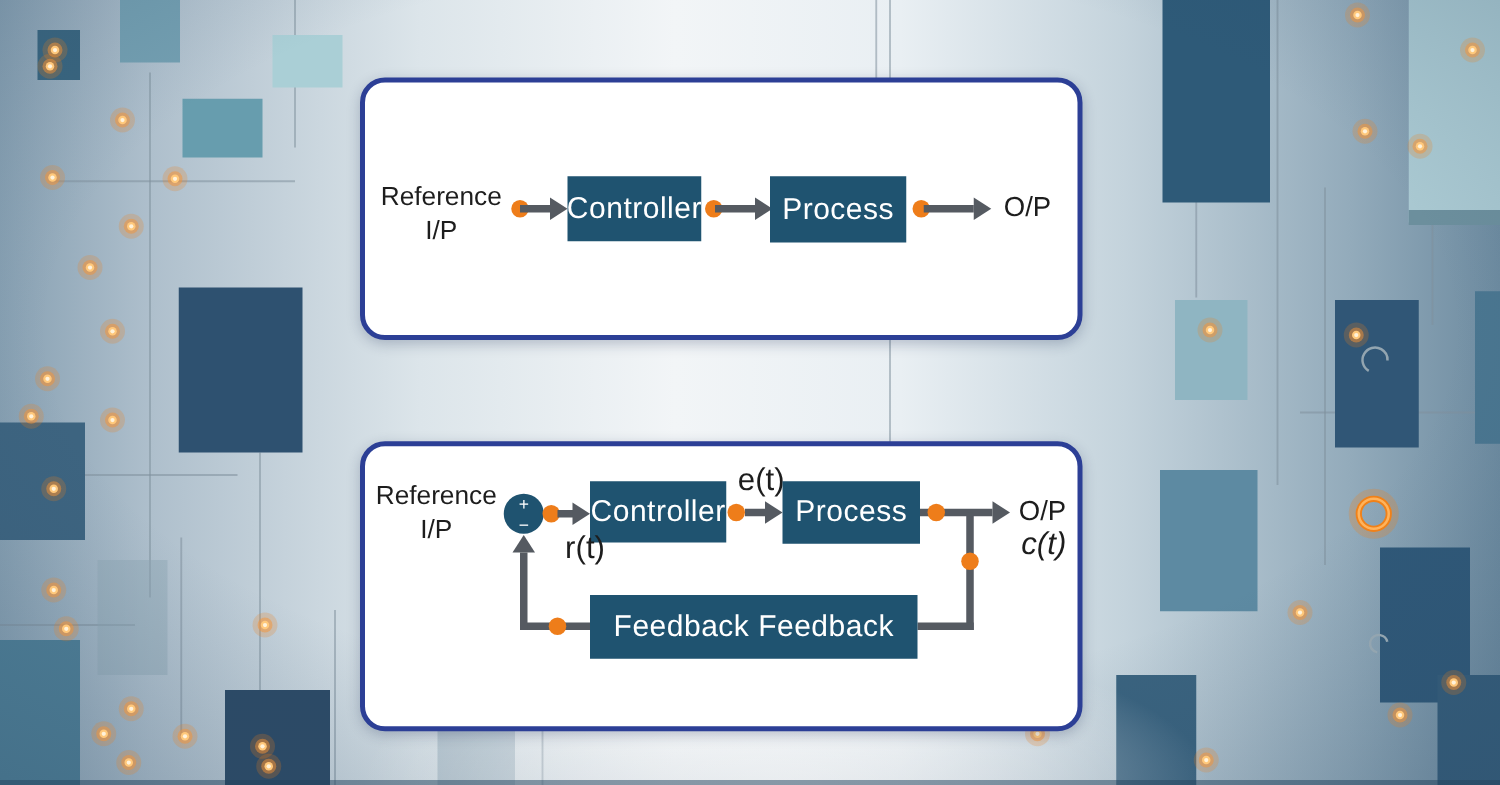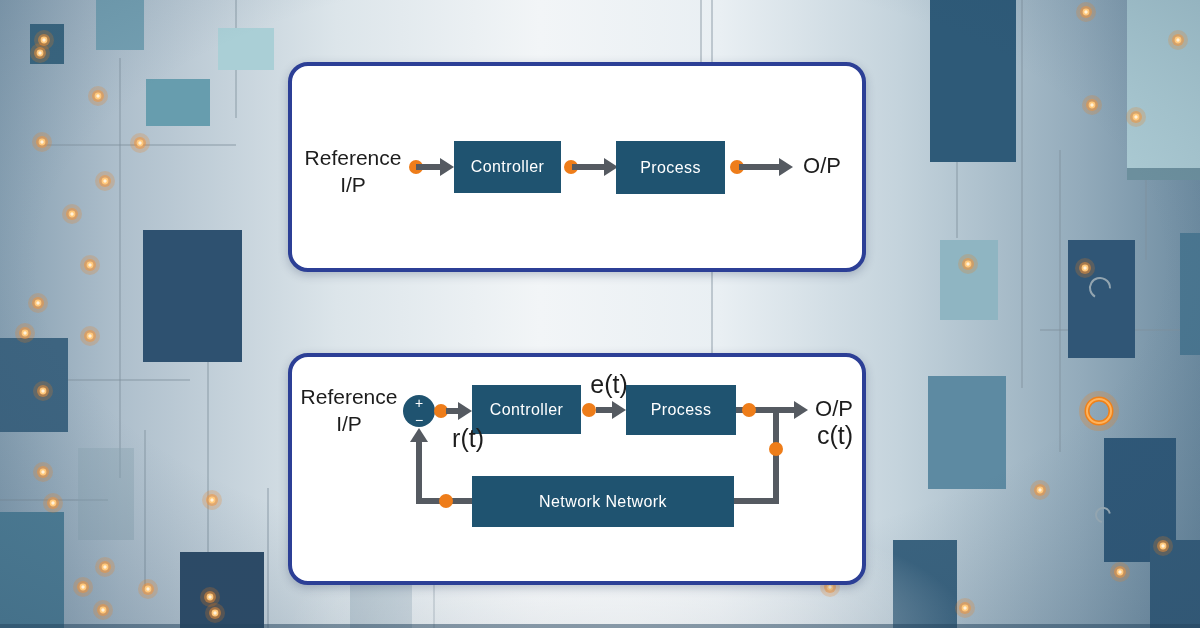--- a/index.html
+++ b/index.html
@@ -8,21 +8,21 @@
   .bg{position:absolute;inset:0;display:block;}
 
   
   .card{position:absolute;box-sizing:border-box;background:var(--card-fill,#fff);
         border:4px solid var(--card-border,#2c3f96);border-radius:20px;
         box-shadow:0 3px 10px rgba(25,40,80,.25);}
   .card-open{left:288px;top:62px;width:578px;height:210px;}
   .card-closed{left:288px;top:353px;width:578px;height:232px;}
 
   .block{position:absolute;background:var(--block-fill,#1f5370);color:var(--block-text,#fff);
-         display:flex;align-items:center;justify-content:center;font-size:16px;letter-spacing:.4px;}
+         display:flex;align-items:center;justify-content:center;font-size:24px;letter-spacing:.4px;}
   .hline{position:absolute;height:6px;background:var(--arrow,#555a61);}
   .vline{position:absolute;width:6px;background:var(--arrow,#555a61);}
   .dot{position:absolute;width:14px;height:14px;border-radius:50%;background:var(--node-dot,#ee7d1a);}
   .head-r{position:absolute;width:0;height:0;border-top:9px solid transparent;
           border-bottom:9px solid transparent;border-left:14px solid var(--arrow,#555a61);}
   .head-u{position:absolute;width:0;height:0;border-left:9px solid transparent;
           border-right:9px solid transparent;border-bottom:14px solid var(--arrow,#555a61);}
   .lbl{position:absolute;color:var(--label-text,#1d1d1d);font-size:21px;text-align:center;line-height:27px;}
   .lbl span{display:block;}
   .sig{position:absolute;color:var(--label-text,#1d1d1d);font-size:25px;text-align:center;}
@@ -214,28 +214,28 @@
 
     <div class="block" style="left:334px;top:28px;width:110px;height:50px;">
       <span>Process</span>
     </div>
 
     <span class="hline" style="left:444px;top:50px;width:58px;"></span>
     <span class="dot" style="left:450px;top:46px;"></span>
     <span class="head-r" style="left:502px;top:44px;"></span>
 
     <div class="lbl op" style="left:514px;top:38px;width:56px;">O/P</div>
-    <div class="sig" style="left:518px;top:64px;width:50px;">c(t)</div>
+    <div class="sig" style="left:518px;top:64px;width:50px;font-style:italic;">c(t)</div>
 
     <span class="vline" style="left:481px;top:53px;height:94px;"></span>
     <span class="dot" style="left:477px;top:85px;"></span>
     <span class="hline" style="left:442px;top:141px;width:45px;"></span>
 
     <div class="block" style="left:180px;top:119px;width:262px;height:51px;">
-      <span>Network Network</span>
+      <span>Feedback Feedback</span>
     </div>
 
     <span class="hline" style="left:124px;top:141px;width:56px;"></span>
     <span class="dot" style="left:147px;top:137px;"></span>
     <span class="vline" style="left:124px;top:85px;height:62px;"></span>
     <span class="head-u" style="left:118px;top:71px;"></span>
 
     <div class="sig" style="left:144px;top:67px;width:48px;text-align:right;">r(t)</div>
   </section>
 </div>

